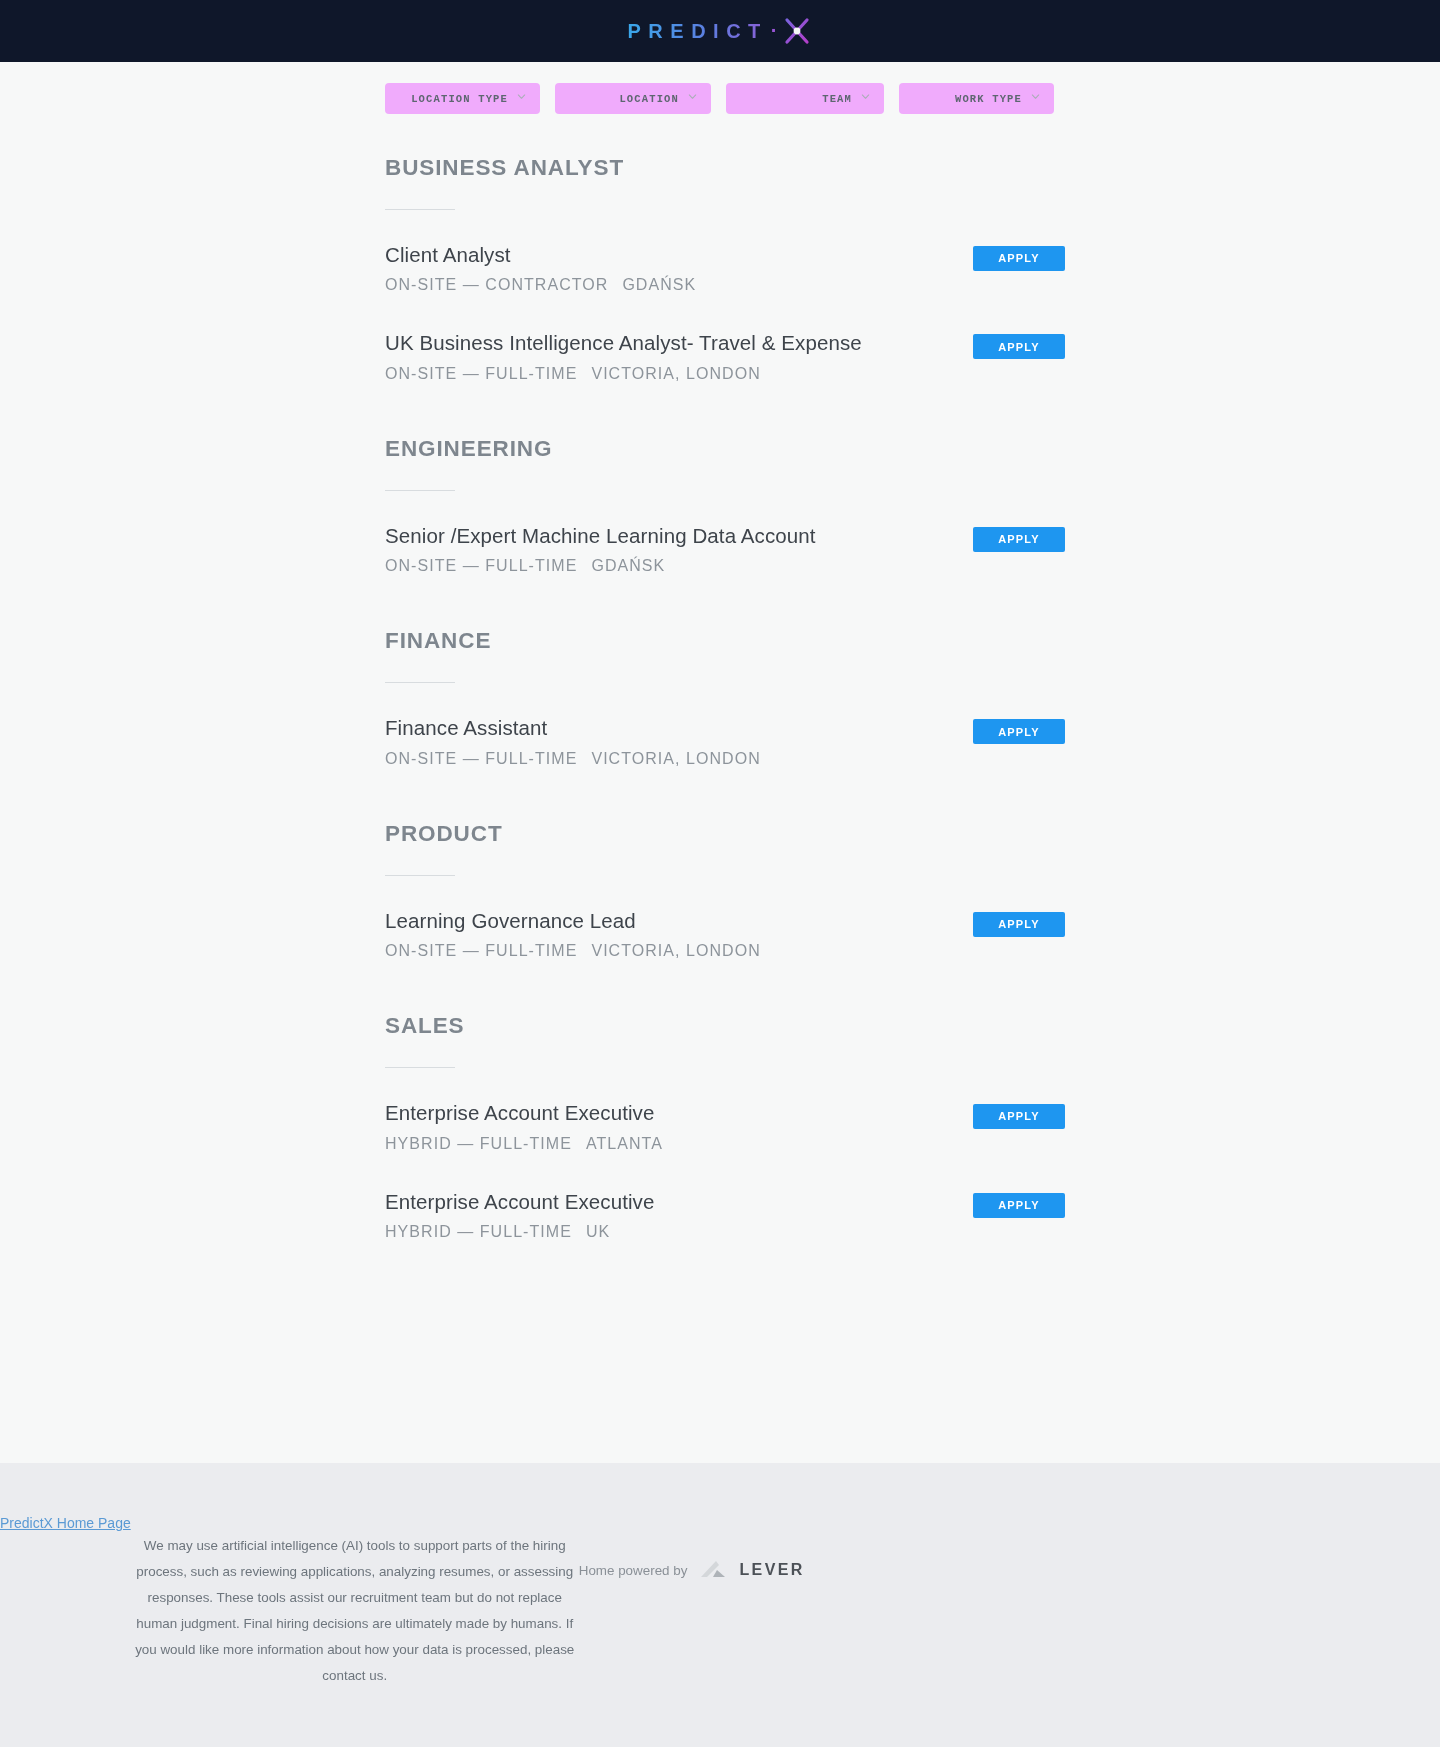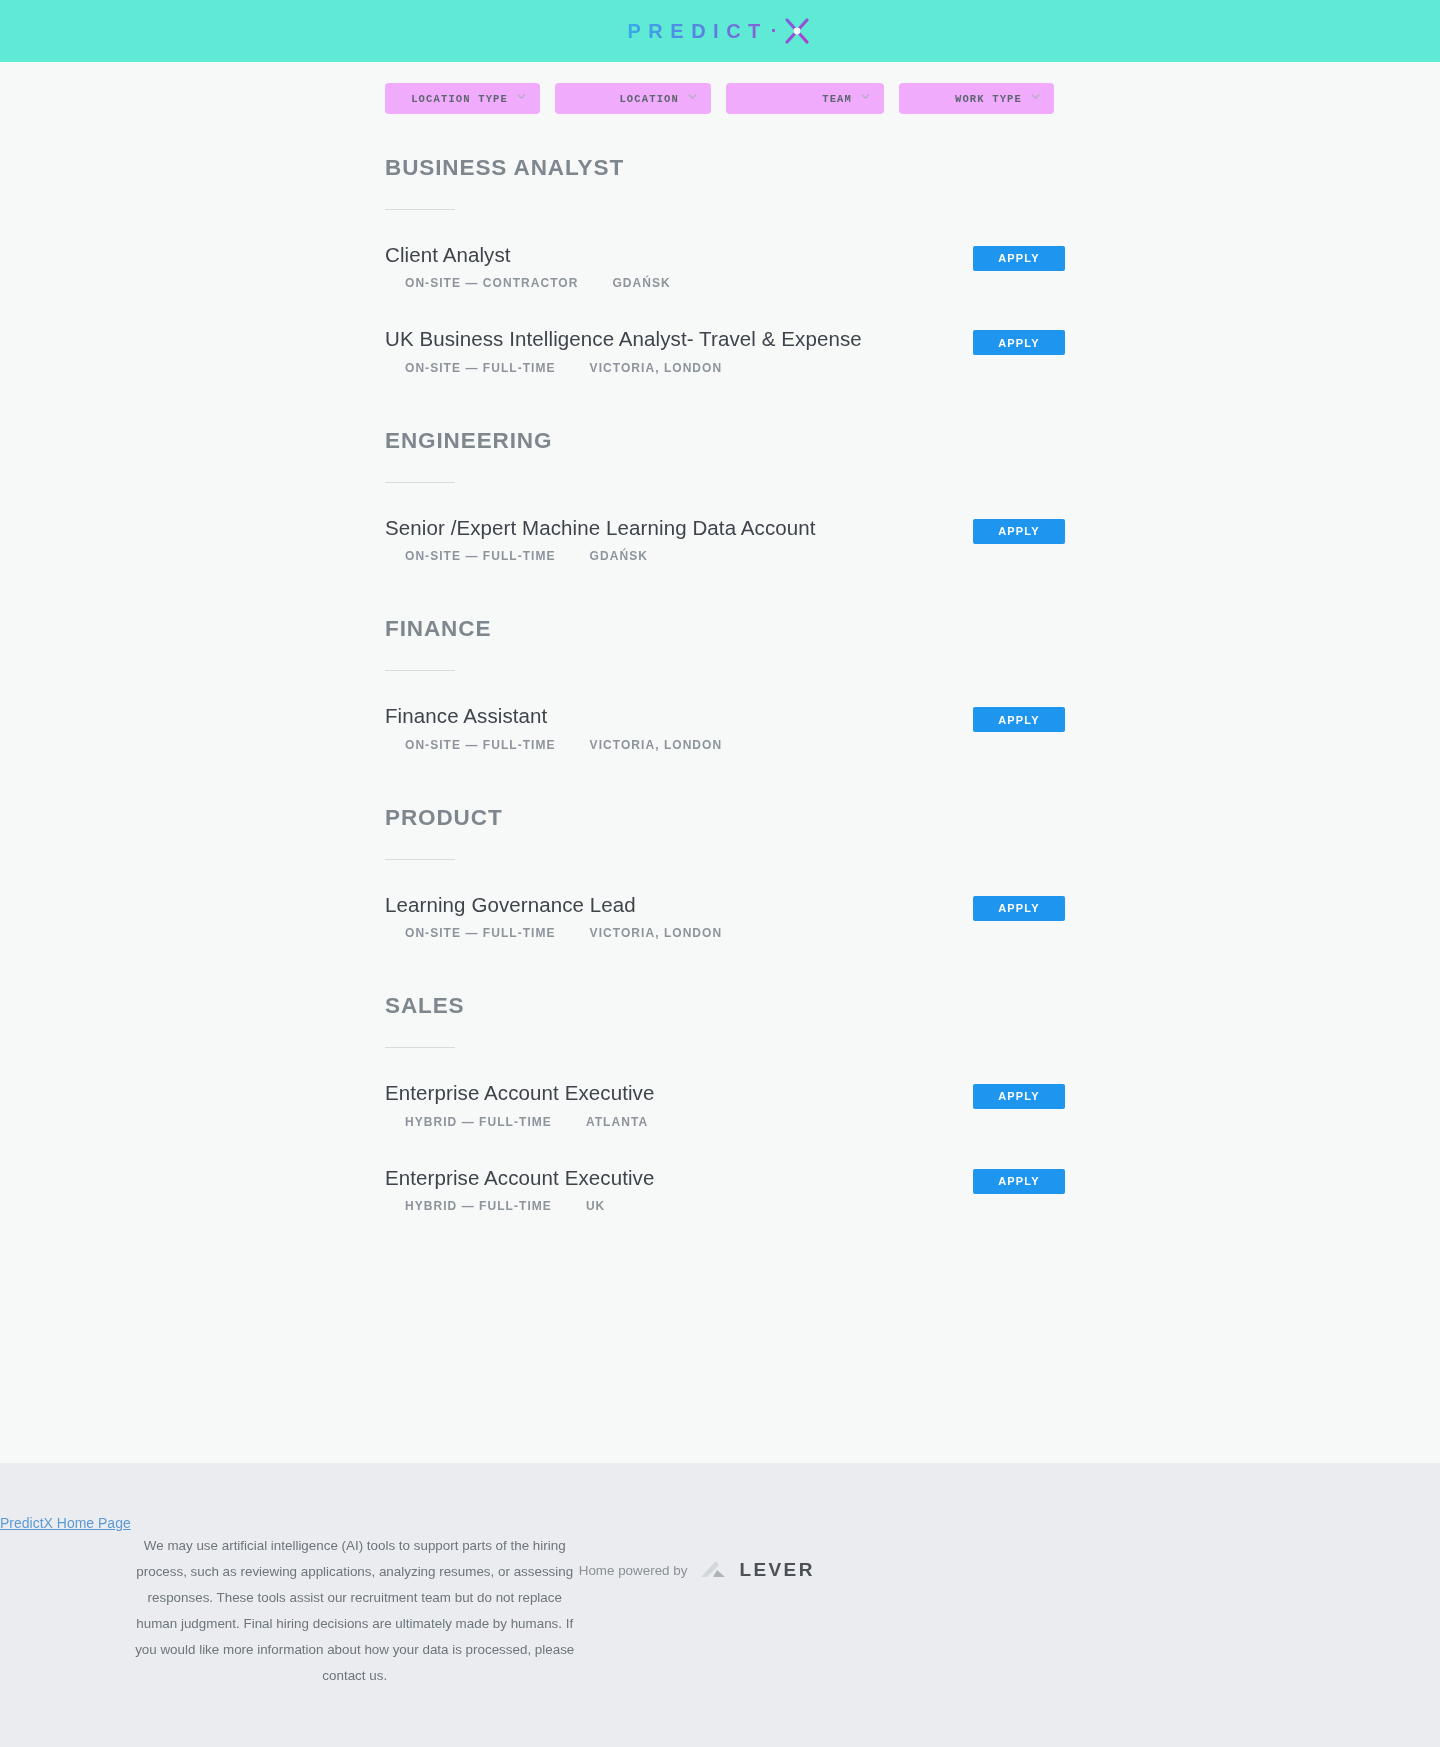--- a/index.html
+++ b/index.html
@@ -16,21 +16,21 @@
     min-height: 1747px;
     display: flex;
     flex-direction: column;
     background: #f7f8f8;
   }
 
   
   .site-header {
     width: 100%;
     height: 62px;
-    background: #5eead4;
+    background: #0f172a;
     display: flex;
     align-items: center;
     justify-content: center;
     flex: 0 0 auto;
   }
 
   .logo {
     display: flex;
     align-items: center;
     gap: 3px;
@@ -157,27 +157,26 @@
   }
 
   .posting-meta {
     margin-top: 9px;
     display: flex;
     align-items: center;
     gap: 14px;
   }
 
   .meta-item {
-    font-size: 12px;
-    font-weight: 700;
+    font-size: 16px;
+    font-weight: 400;
     letter-spacing: 1.05px;
     color: #8d949b;
     text-transform: uppercase;
     white-space: nowrap;
-    margin-left: 20px;
   }
 
   .apply-btn {
     flex: 0 0 auto;
     width: 92px;
     height: 25px;
     background: #1e96f0;
     border: none;
     border-radius: 2px;
     color: #ffffff;
@@ -229,21 +228,21 @@
   }
 
   .powered-label {
     font-size: 13.4px;
     color: #8a9097;
   }
 
   .lever-mark { display: block; }
 
   .lever-word {
-    font-size: 19px;
+    font-size: 16px;
     font-weight: 700;
     letter-spacing: 2.4px;
     color: #4c5157;
   }
 </style>
 </head>
 <body>
 
 <div class="page">
 

